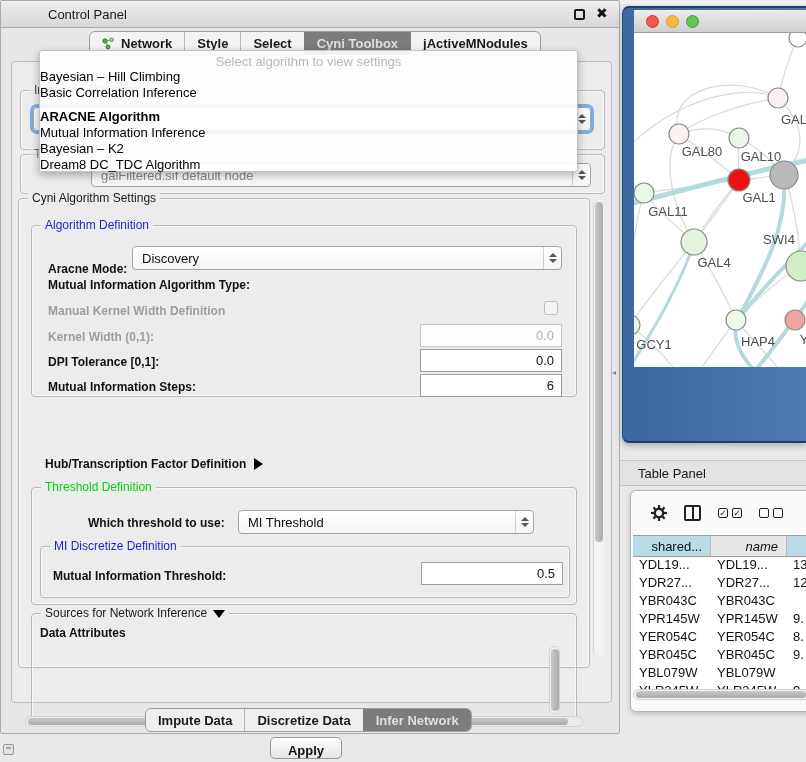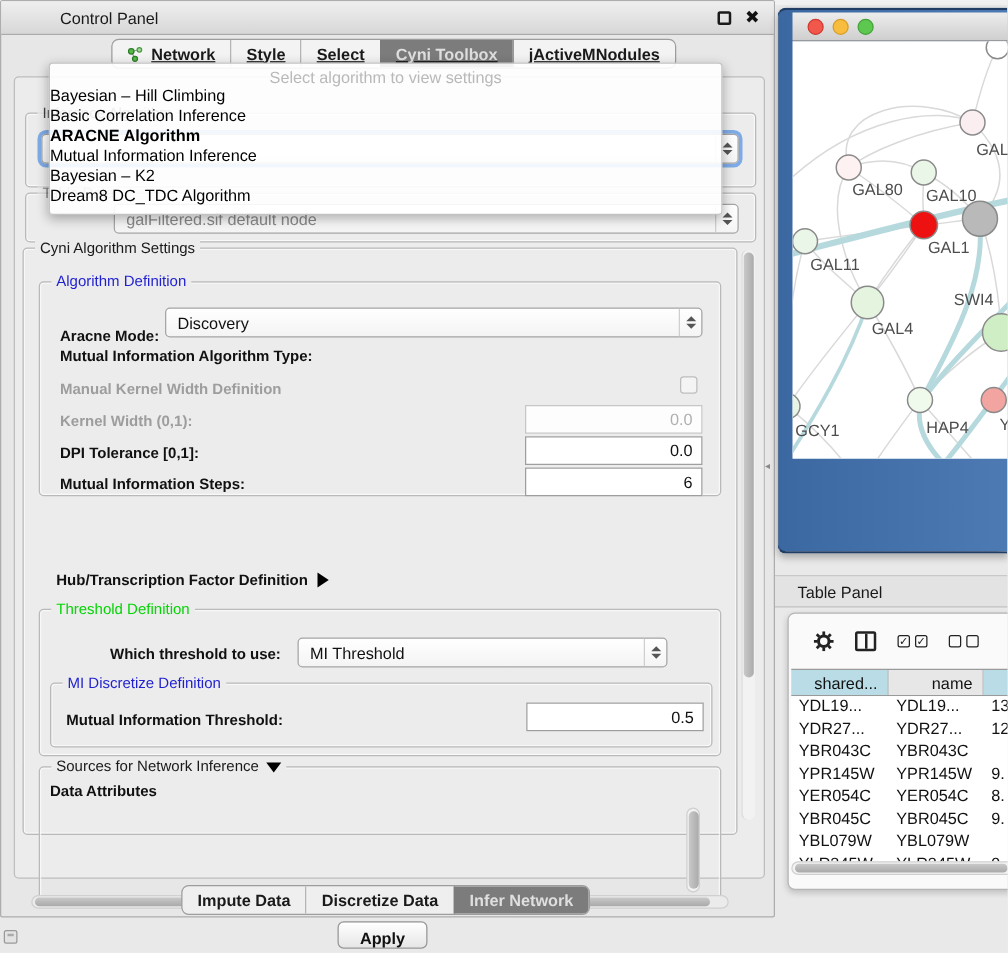--- a/index.html
+++ b/index.html
@@ -53,21 +53,21 @@
 
   .lbl { position:absolute; font-size:12px; font-weight:bold; color:#111; white-space:nowrap; }
   .lbl.dis { color:#9d9d9d; }
 
   
   #algo-popup { left:38px; top:49px; width:539px; height:122px;
     background:rgba(255,255,255,0.9); border:1px solid #c3c3c3; border-radius:3px;
     box-shadow:0 3px 9px rgba(0,0,0,.3); z-index:30; }
   #popup-placeholder { text-align:center; color:#b9b9b9; font-size:13px; padding-top:3px; }
   .popup-item { font-size:13px; color:#000; line-height:16px; padding-left:0; white-space:nowrap; }
-  .popup-item.bold { font-weight:bold; }
+  .popup-item.bold { font-weight:bold;margin-top:8px; }
 
   
   #attr-list { position:absolute; left:10px; top:31px; width:520px; height:70px;
     background:#fff; border:1px solid #9e9e9e; overflow:hidden; }
   .attr-item { height:15px; line-height:15px; font-size:12px; color:#fff; background:#3a66d1; padding-left:4px; }
 
   .vscroll { position:absolute; width:11px; background:#f2f2f2; border-left:1px solid #d5d5d5; border-radius:6px; }
   .vscroll .thumb { position:absolute; left:1px; width:8px; background:linear-gradient(90deg,#c9c9c9,#ababab); border-radius:5px; }
   .hscroll { position:absolute; height:11px; background:#ebebeb; border:1px solid #d0d0d0; border-radius:6px; }
   .hscroll .thumb { position:absolute; top:1px; height:7px; background:linear-gradient(#c9c9c9,#a9a9a9); border-radius:5px; }
@@ -121,21 +121,21 @@
 <div class="abs" style="left:27px;top:0;width:1px;height:4px;background:#bbb;"></div>
 
 <div id="cp-window" class="abs">
 
   <div id="cp-titlebar" class="abs">
     <span id="cp-title">Control Panel</span>
   </div>
   <div id="cp-float" class="abs"></div>
   <div id="cp-close" class="abs">✖</div>
 
-  <div class="tabbar abs" id="toptabs" style="left:88px;top:30px;text-decoration:underline;">
+  <div class="tabbar abs" id="toptabs" style="left:88px;top:30px;">
       <div class="tab">
         <span class="ticon">
           <svg width="13" height="13" viewBox="0 0 13 13">
             <line x1="3" y1="4" x2="9" y2="3" stroke="#999" stroke-width="1"></line>
             <line x1="3" y1="4" x2="6" y2="10" stroke="#999" stroke-width="1"></line>
             <circle cx="3" cy="4" r="2.2" fill="#57b94c" stroke="#2d7d26"></circle>
             <circle cx="9.5" cy="2.8" r="1.8" fill="#9fd998" stroke="#4a9a41"></circle>
             <circle cx="6" cy="10" r="2" fill="#57b94c" stroke="#2d7d26"></circle>
           </svg>
         </span>
@@ -391,21 +391,21 @@
       <span class="mini-check" style="color:transparent;">✓</span>
         <span class="mini-check" style="color:transparent;">✓</span>
     </span>
 
   </div>
 
   <div id="tbl-head" class="abs">
     <div class="hcell blue" style="width:78px;">
       <span>shared...</span>
     </div>
-    <div class="hcell" style="width:76px;">
+    <div class="hcell" style="width:76px;font-style:italic;">
       <span>name</span>
     </div>
     <div class="hcell blue" style="width:42px;">
       <span></span>
     </div>
   </div>
 
   <div id="tbl-rows" class="abs">
       <div class="trow">
         <div class="tcell" style="width: 78px;">YDL19...</div>

